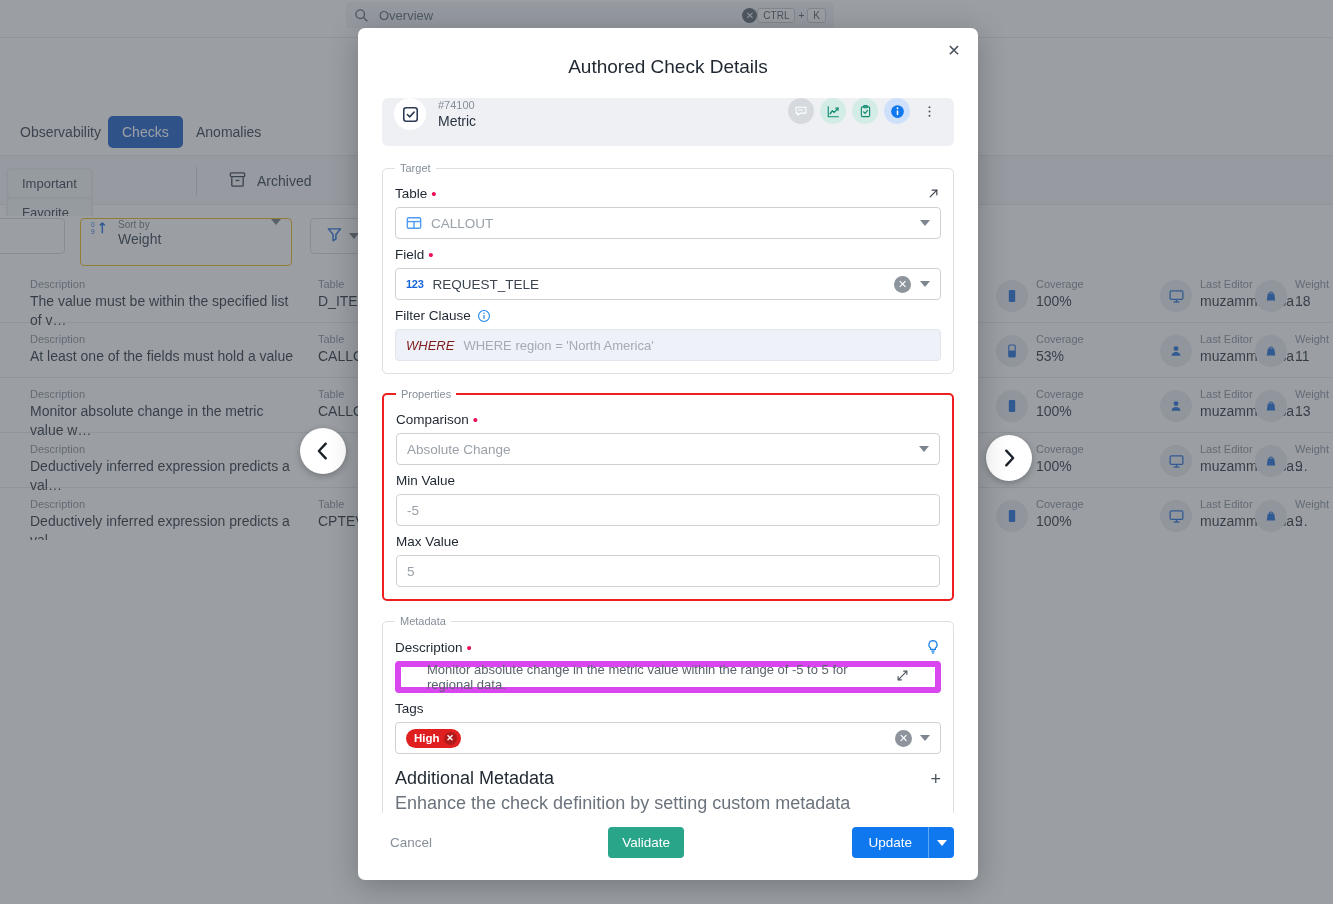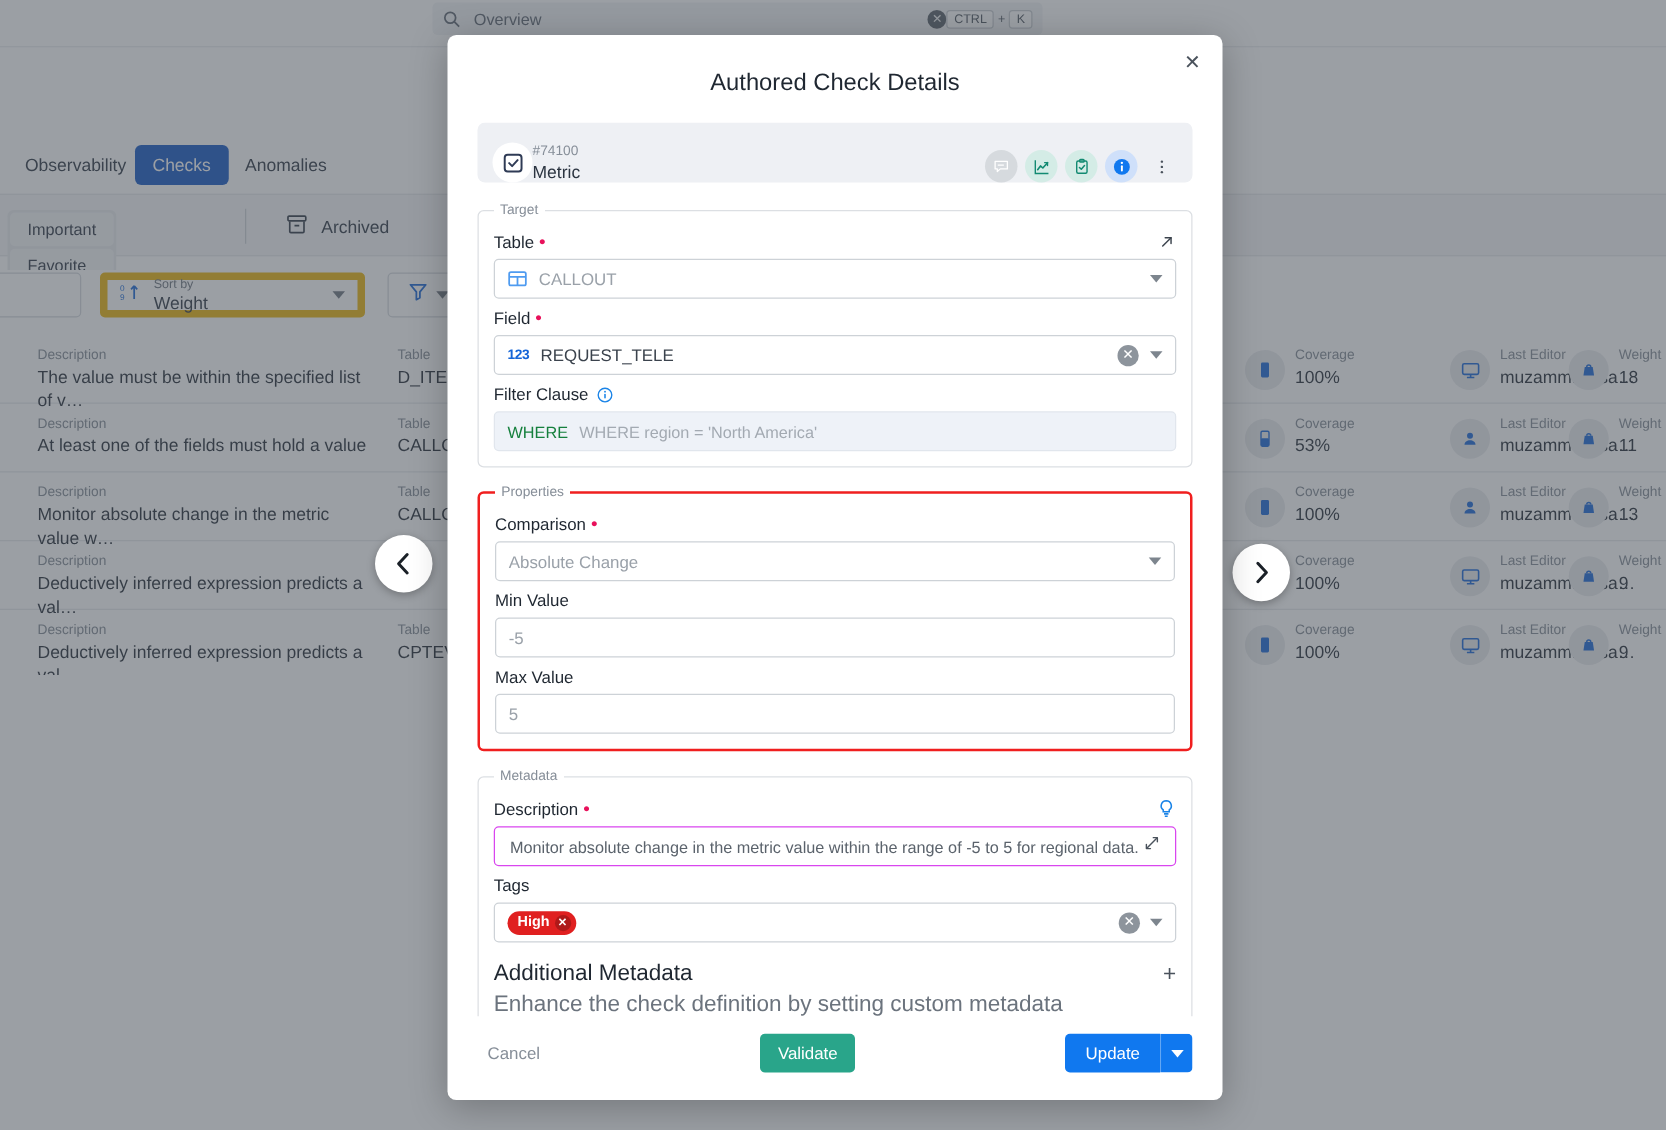--- a/index.html
+++ b/index.html
@@ -54,23 +54,23 @@
   .seg {
     font-size: 13px; color: #2b3440; padding: 6px 14px; border-radius: 4px; background: #f4f5f7;
   }
   .seg-on { background: #1155c4; color: #fff; font-weight: 500; padding: 6px 12px; }
   .divider-v { position: absolute; left: 196px; top: 167px; width: 1px; height: 28px; background: #ccd1d6; }
   .archived-btn { position: absolute; left: 228px; top: 170px; display: flex; align-items: center; gap: 10px; font-size: 14px; color: #2b3440; }
 
   .controls-row { position: absolute; left: 0; top: 216px; width: 1333px; height: 52px; background: #fff; }
   .box-left { position: absolute; left: -55px; top: 218px; width: 120px; height: 36px; border: 1px solid #d4d8dd; border-radius: 4px; background: #fff; }
   .sortby {
-    position: absolute; left: 80px; top: 218px; width: 212px; height: 36px;
-    border: 6px solid #eab308; border-radius: 4px; background: #fff;
-    display: flex; align-items: center; padding: 0 10px; gap: 10px;
+    position: absolute; left: 80px; top: 218px; width: 212px; height: 48px;
+    border: 1px solid #eab308; border-radius: 4px; background: #fff;
+    display: flex; align-items: flex-start; padding: 0 10px; gap: 10px;
   }
   .sortby-labels { flex: 1; }
   .sortby-cap { font-size: 10px; color: #6b737d; line-height: 12px; }
   .sortby-val { font-size: 14px; color: #2b3440; line-height: 16px; }
   .filter-btn {
     position: absolute; left: 310px; top: 218px; width: 64px; height: 36px;
     border: 1px solid #d4d8dd; border-radius: 4px; background: #fff;
     display: flex; align-items: center; justify-content: center; gap: 6px;
   }
   .caret { width: 0; height: 0; border-left: 5px solid transparent; border-right: 5px solid transparent; border-top: 6px solid #6b737d; }
@@ -110,21 +110,21 @@
     display: flex; align-items: center; justify-content: center;
     font-size: 16px; color: #4a525c;
   }
   .modal-title {
     text-align: center; font-size: 19px; color: #1f2731; padding-top: 28px; padding-bottom: 20px;
   }
   .modal-body { flex: 1; padding: 0 24px; overflow: hidden; }
 
   .check-card {
     background: #eef0f4; border-radius: 6px; height: 48px; margin-bottom: 16px;
-    display: flex; align-items: flex-end; padding: 0 12px; 
+    display: flex; align-items: flex-start; padding: 0 12px; gap: 12px;
   }
   .check-avatar {
     width: 32px; height: 32px; border-radius: 50%; background: #ffffff;
     display: flex; align-items: center; justify-content: center; flex: 0 0 32px;
   }
   .check-id { font-size: 11px; color: #868e98; line-height: 14px; }
   .check-type { font-size: 14px; color: #2b3440; line-height: 18px; }
   .card-actions { margin-left: auto; display: flex; align-items: center; gap: 6px; }
   .act {
     width: 26px; height: 26px; border-radius: 50%;
@@ -159,26 +159,26 @@
     color: #fff; font-size: 11px; line-height: 17px; text-align: center; flex: 0 0 17px;
   }
   .dd-caret { width: 0; height: 0; border-left: 5px solid transparent; border-right: 5px solid transparent; border-top: 6px solid #7d858e; flex: 0 0 auto; }
   .typ-tbl { width: 16px; height: 16px; flex: 0 0 16px; }
   .typ-num { font-size: 11px; font-weight: bold; color: #1565d8; flex: 0 0 auto; letter-spacing: -0.3px; }
 
   .filter-input {
     height: 32px; background: #eef2f8; border: 1px solid #e1e6ed; border-radius: 4px;
     display: flex; align-items: center; padding: 0 10px; gap: 9px;
   }
-  .where-kw { font-size: 13px; color: #15803d; }
+  .where-kw { font-size: 13px; color: #7f1d1d; font-style: italic; }
   .filter-ph { font-size: 13px; color: #a3aab2; }
 
   .ta {
-    height: 32px; border: 1px solid #d946ef; border-radius: 4px; background: #fff;
-    display: flex; align-items: center; padding: 0 12px;
+    height: 32px; border: 6px solid #d946ef; border-radius: 4px; background: #fff;
+    display: flex; align-items: center; padding: 0 26px;
   }
   .ta-text { font-size: 13px; color: #5b636c; flex: 1; }
 
   .tags-inp {
     height: 32px; border: 1px solid #cdd2d7; border-radius: 4px; background: #fff;
     display: flex; align-items: center; padding: 0 10px; gap: 8px;
   }
   .pill {
     background: #e02020; color: #fff; border-radius: 11px; height: 19px;
     display: inline-flex; align-items: center; padding: 0 4px 0 8px; gap: 4px;

